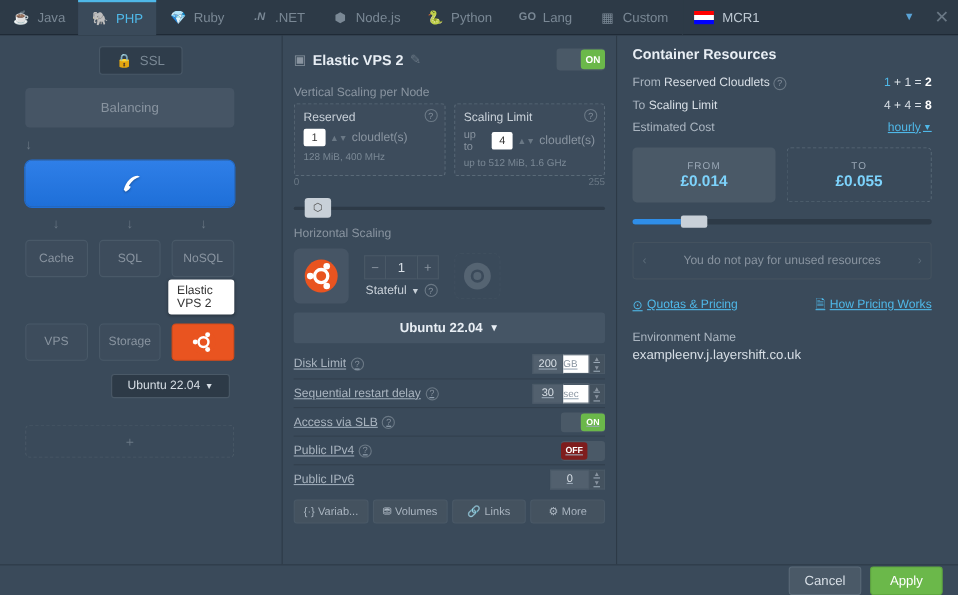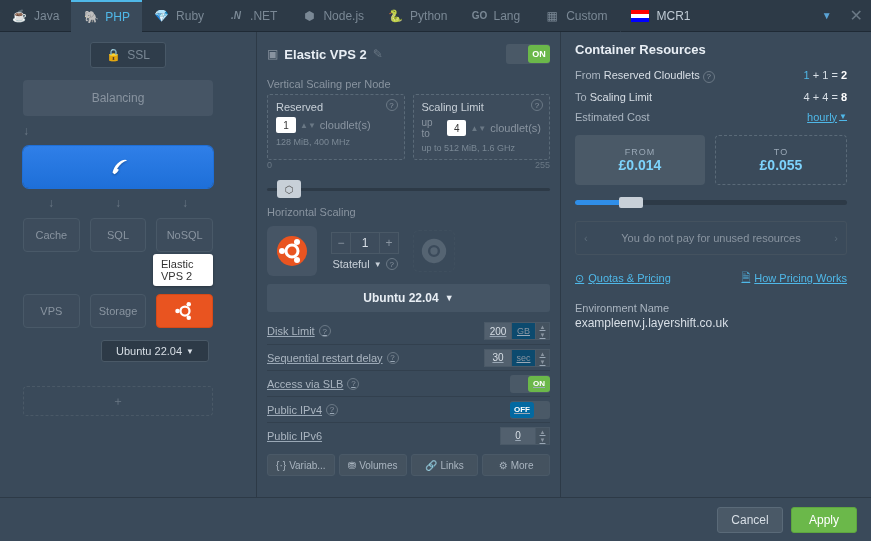--- a/index.html
+++ b/index.html
@@ -42,21 +42,21 @@
 .dropdown-pill { width: 108px; height: 22px; background: #2d3a47; border: 1px solid #4a5967; border-radius: 3px; display: flex; align-items: center; justify-content: center; gap: 4px; color: #d8dfe6; font-size: 11px; margin-top: 4px; margin-left: 78px; }
 .tooltip { position: absolute; background: #fff; color: #333; padding: 4px 8px; border-radius: 3px; font-size: 11px; margin-top: -40px; margin-left: 130px; box-shadow: 0 1px 3px rgba(0,0,0,.3); }
 .plus-row { width: 190px; height: 30px; border: 1px dashed #4a5967; border-radius: 4px; display: flex; align-items: center; justify-content: center; color: #6a7885; margin-top: 16px; }
 
 
 .mid-header { display: flex; align-items: center; justify-content: space-between; height: 24px; margin-bottom: 4px; }
 .mid-title-grp { display: flex; align-items: center; gap: 6px; }
 .mid-title { color: #e8eef4; font-weight: 600; font-size: 13px; }
 .on-toggle { width: 44px; height: 20px; border-radius: 3px; background: #4a5967; display: flex; align-items: center; justify-content: flex-end; }
 .on-toggle .knob { width: 22px; height: 18px; background: #6bb84a; border-radius: 3px; color: #fff; font-size: 9px; display: flex; align-items: center; justify-content: center; font-weight: 700; }
-.off-toggle .knob { background: #0369a1; }
+.off-toggle .knob { background: #7f1d1d; }
 .field-small { font-size: 11px; color: #8994a0; }
 .section-title { font-size: 11px; color: #8994a0; margin-top: 8px; margin-bottom: 4px; }
 .scaling-grid { display: flex; gap: 8px; }
 .scale-box { flex: 1; background: #3d4c5c; border: 1px dashed #5a6a78; border-radius: 3px; padding: 6px 8px; position: relative; }
 .scale-label { font-size: 11px; color: #c8d0d8; }
 .scale-row { display: flex; align-items: center; gap: 4px; margin-top: 4px; }
 .num-input { width: 20px; height: 16px; background: #fff; color: #333; border-radius: 2px; display: flex; align-items: center; justify-content: center; font-size: 10px; }
 .upto { font-size: 10px; color: #8994a0; }
 .scale-sub { font-size: 9px; color: #7a8895; margin-top: 4px; }
 .info-q { position: absolute; top: 4px; right: 6px; width: 12px; height: 12px; border: 1px solid #6a7885; border-radius: 50%; display: flex; align-items: center; justify-content: center; font-size: 8px; color: #8994a0; }
@@ -75,21 +75,21 @@
 .stepper-val { width: 28px; height: 22px; background: #3d4c5c; border-top: 1px solid #4a5967; border-bottom: 1px solid #4a5967; display: flex; align-items: center; justify-content: center; color: #d8dfe6; }
 .stateful { display: flex; align-items: center; gap: 4px; font-size: 11px; color: #c8d0d8; }
 .faded-icon { width: 42px; height: 42px; border: 1px dashed #4a5967; border-radius: 6px; display: flex; align-items: center; justify-content: center; opacity: .35; }
 .ubuntu-bar { width: 100%; height: 28px; background: #455565; border-radius: 3px; display: flex; align-items: center; justify-content: center; gap: 6px; color: #e8eef4; font-weight: 600; font-size: 12px; margin-top: 8px; }
 
 .setting-row { display: flex; align-items: center; justify-content: space-between; height: 26px; border-top: 1px solid #32404e; text-decoration: underline; }
 .setting-row:first-of-type { border-top: none; }
 .setting-label { display: flex; align-items: center; gap: 4px; font-size: 11px; color: #aab5c0; }
 .spin-group { display: flex; }
 .spin-val { width: 28px; height: 18px; background: #52606e; border: 1px solid #4a5967; display: flex; align-items: center; justify-content: center; color: #d8dfe6; font-size: 10px; }
-.spin-unit { width: 24px; height: 18px; background: #0c4a6e; border: 1px solid #4a5967; border-left: none; display: flex; align-items: center; justify-content: center; color: #8994a0; font-size: 9px; }
+.spin-unit { width: 24px; height: 18px; background: #ffffff; border: 1px solid #4a5967; border-left: none; display: flex; align-items: center; color: #8994a0; font-size: 9px; }
 .spin-arrows { width: 14px; height: 18px; background: #44525f; border: 1px solid #4a5967; border-left: none; display: flex; flex-direction: column; }
 .spin-arrows span { flex: 1; display: flex; align-items: center; justify-content: center; font-size: 6px; color: #8994a0; }
 
 .btn-row { display: flex; gap: 4px; margin-top: 6px; }
 .tool-btn { flex: 1; height: 22px; background: #44525f; border: 1px solid #4a5967; border-radius: 3px; display: flex; align-items: center; justify-content: center; gap: 3px; font-size: 10px; color: #aab5c0; cursor: pointer; white-space: nowrap; overflow: hidden; }
 
 
 .r-title { color: #e8eef4; font-weight: 600; font-size: 13px; margin-bottom: 8px; }
 .r-row { display: flex; justify-content: space-between; font-size: 11px; color: #aab5c0; padding: 4px 0; }
 .r-row .rv { color: #d8dfe6; }
@@ -106,21 +106,21 @@
 .price-fill { position: absolute; top: 5px; left: 0; width: 44px; height: 5px; background: #2f8ee8; border-radius: 3px 0 0 3px; }
 .price-handle { position: absolute; top: 2px; left: 44px; width: 24px; height: 11px; background: #c8d0d8; border-radius: 2px; }
 .arrow-box { display: flex; align-items: center; justify-content: space-between; margin-top: 12px; height: 34px; border: 1px solid #44525f; border-radius: 3px; padding: 0 8px; font-size: 11px; color: #8994a0; }
 .arrow-box .chev { color: #5a6a78; }
 .links-row { display: flex; justify-content: space-between; margin-top: 14px; font-size: 11px; }
 .link { color: #4fb8e8; text-decoration: underline; display: flex; align-items: center; gap: 4px; cursor: pointer; }
 .env-name-label { font-size: 11px; color: #aab5c0; margin-top: 14px; }
 .env-name-val { font-size: 12px; color: #d8dfe6; margin-top: 2px; }
 
 
-.footer { height: 44px; background: #3a4a5a; border-top: 1px solid #2d3a47; display: flex; align-items: center; justify-content: flex-end; gap: 8px; padding: 0 14px; }
+.footer { height: 28px; background: #3a4a5a; border-top: 1px solid #2d3a47; display: flex; align-items: center; justify-content: flex-end; gap: 8px; padding: 0 14px; }
 .btn { width: 66px; height: 26px; border-radius: 3px; display: flex; align-items: center; justify-content: center; font-size: 12px; cursor: pointer; }
 .btn.cancel { background: #4a5967; color: #d8dfe6; border: 1px solid #5a6a78; }
 .btn.apply { background: #6bb84a; color: #fff; border: 1px solid #5ea63f; }
 
 .q { display: inline-flex; width: 12px; height: 12px; border: 1px solid #6a7885; border-radius: 50%; align-items: center; justify-content: center; font-size: 8px; color: #8994a0; }
 </style>
 </head>
 <body>
 
 <div class="dialog">

